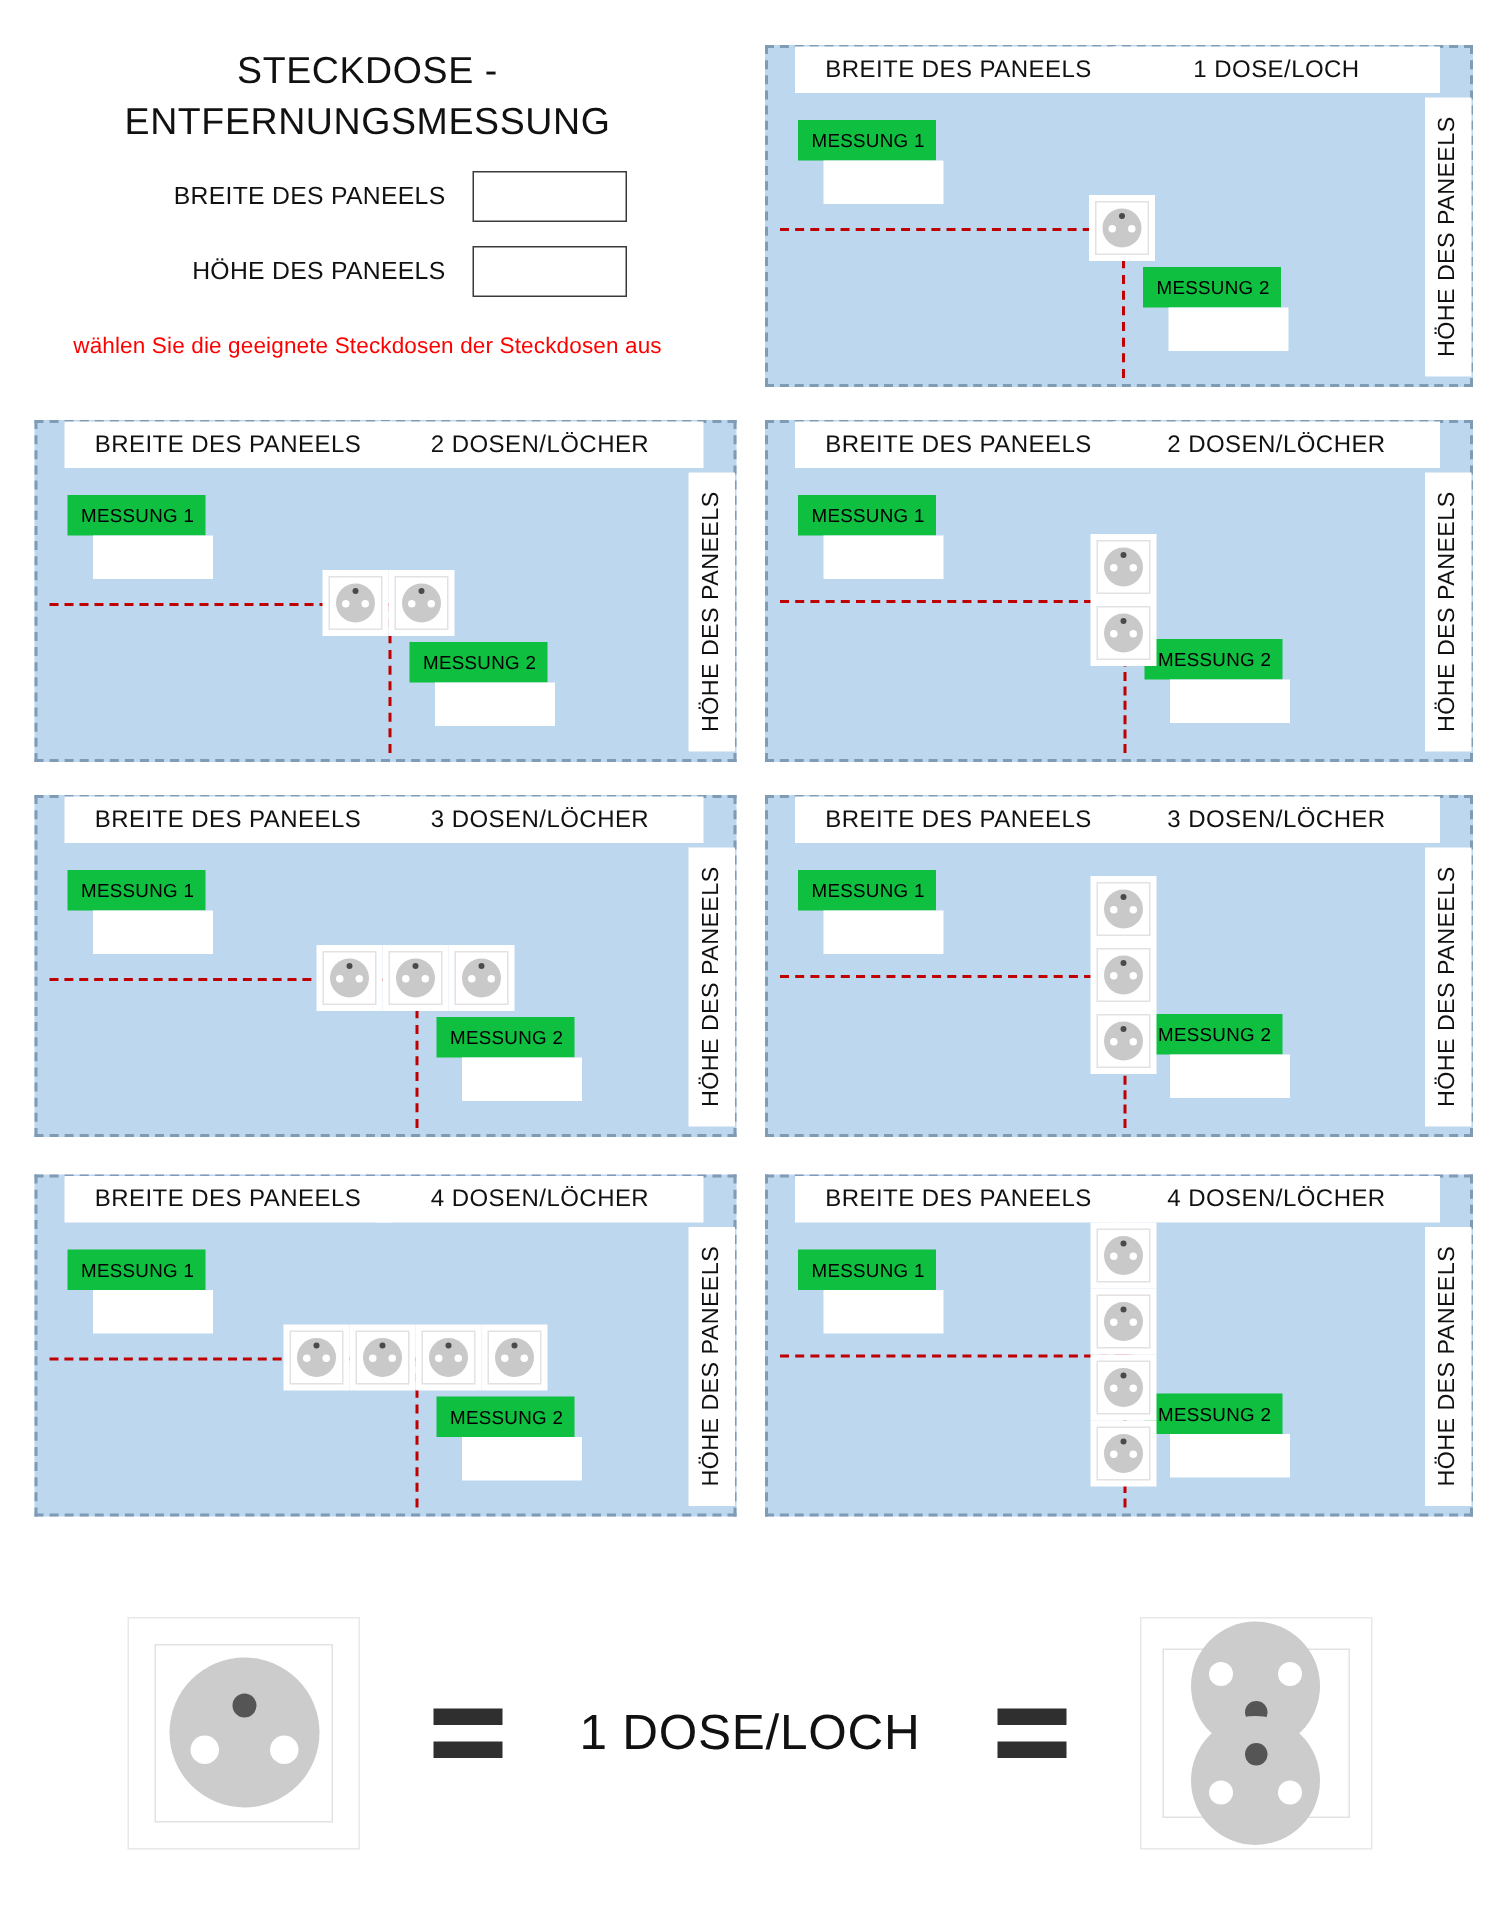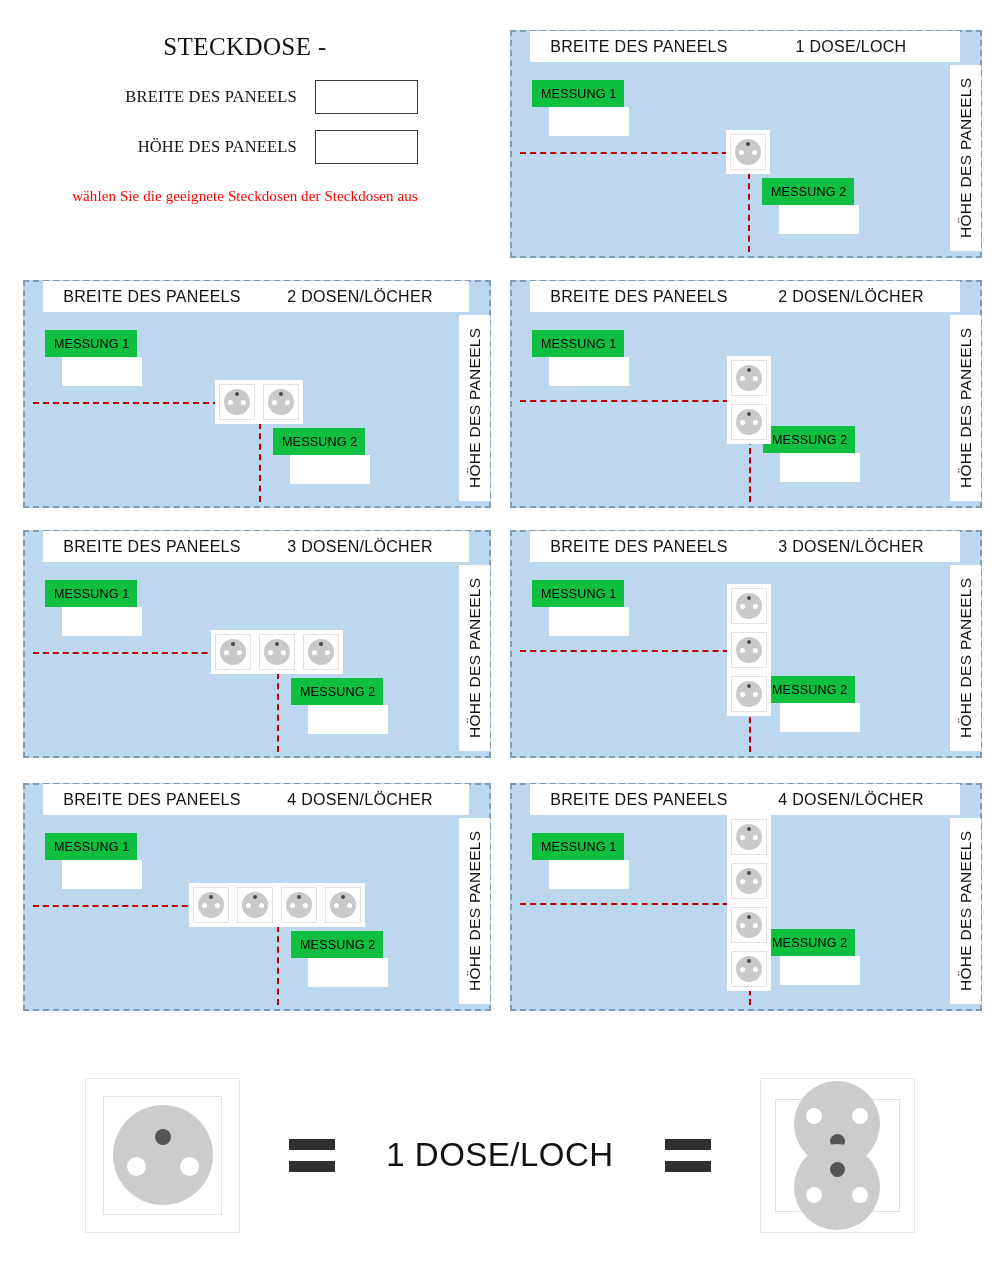--- a/index.html
+++ b/index.html
@@ -6,21 +6,21 @@
   html,body{margin:0;padding:0;}
   body{
     width:1000px;height:1280px;position:relative;
     background:#ffffff;
     font-family:"Liberation Sans","DejaVu Sans",sans-serif;
     color:#111;overflow:hidden;
   }
   .abs{position:absolute;}
 
   
-  #header{left:0;top:30px;width:490px;height:240px;font-family:Liberation Serif, serif;}
+  #header{left:0;top:30px;width:490px;height:240px;}
   .title{
     text-align:center;font-size:25px;line-height:34px;
     letter-spacing:.4px;color:#111;font-weight:400;
     padding:0 40px;
   }
   .field-row{
     display:flex;align-items:center;justify-content:flex-end;
     gap:18px;margin-top:16px;padding-right:72px;
   }
   .field-label{font-size:16.5px;letter-spacing:.2px;white-space:nowrap;}
@@ -165,20 +165,21 @@
   }
   .double-socket .d2.top .dp{bottom:18px;}
   .double-socket .d2.bot .dp{top:18px;}
 </style>
 </head>
 <body>
 
 <div class="abs" id="header">
   <div class="title">
     <div>STECKDOSE -</div>
+    <div>ENTFERNUNGSMESSUNG</div>
   </div>
 
   <div class="field-row">
     <div class="field-label">BREITE DES PANEELS</div>
     <div class="field-box"></div>
   </div>
 
   <div class="field-row">
     <div class="field-label">HÖHE DES PANEELS</div>
     <div class="field-box"></div>

